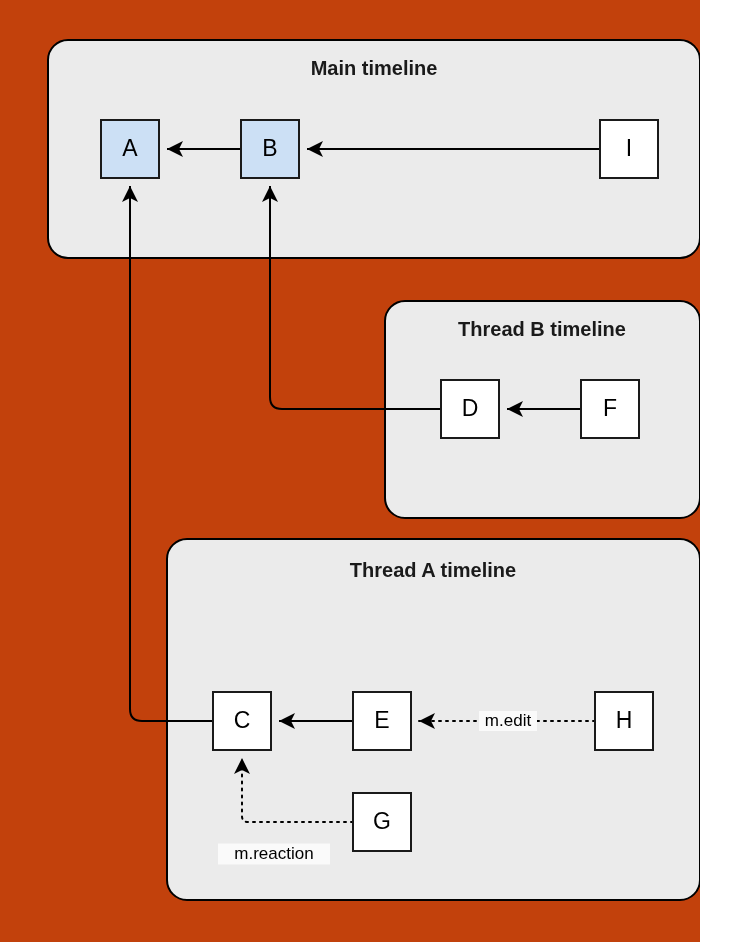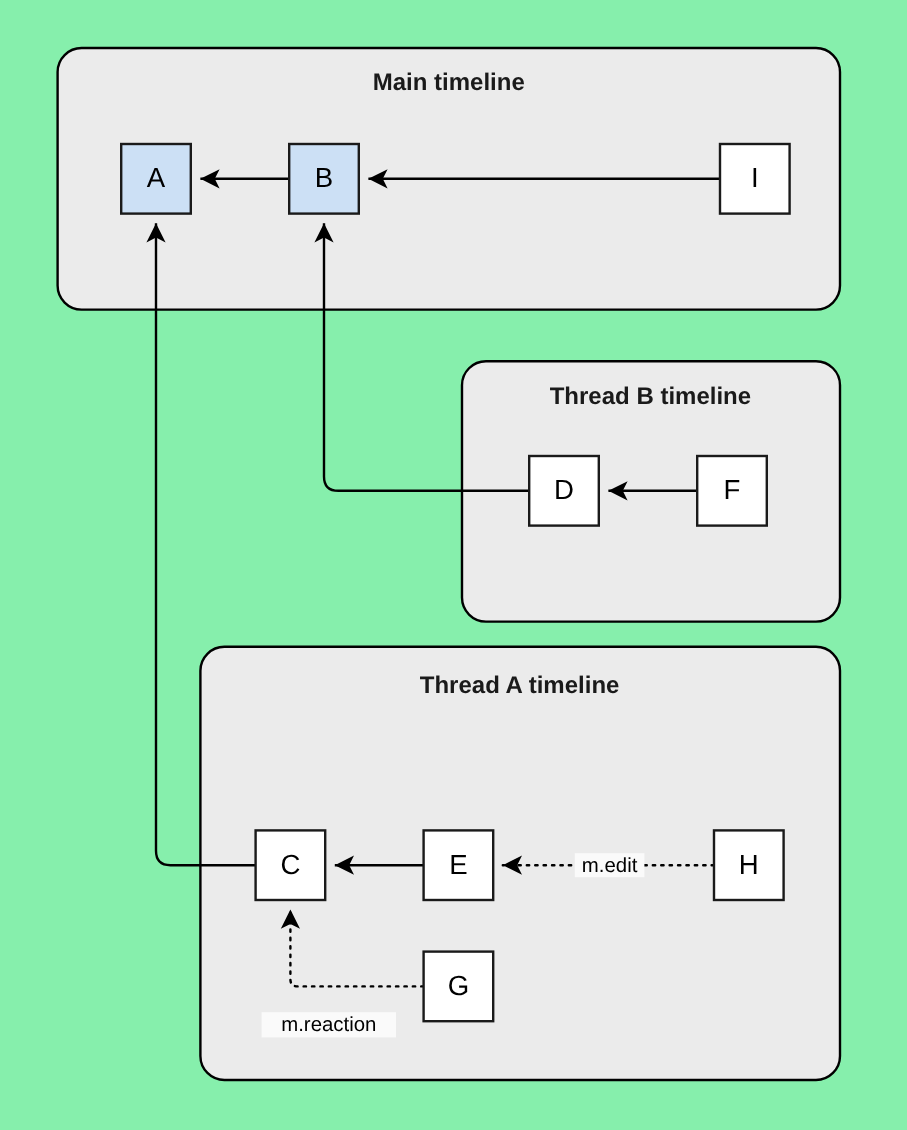--- a/index.html
+++ b/index.html
@@ -2,23 +2,23 @@
 <html><head>
 <meta charset="utf-8">
 <style>
   html, body {
     margin: 0;
     padding: 0;
     background: #ffffff;
   }
   #canvas {
     position: relative;
-    width: 756px;
+    width: 700px;
     height: 942px;
-    background: #86efac;
+    background: #c2410c;
     font-family: "Liberation Sans", sans-serif;
     overflow: hidden;
   }
   svg#diagram {
     position: absolute;
     left: 0;
     top: 0;
     width: 756px;
     height: 942px;
   }

